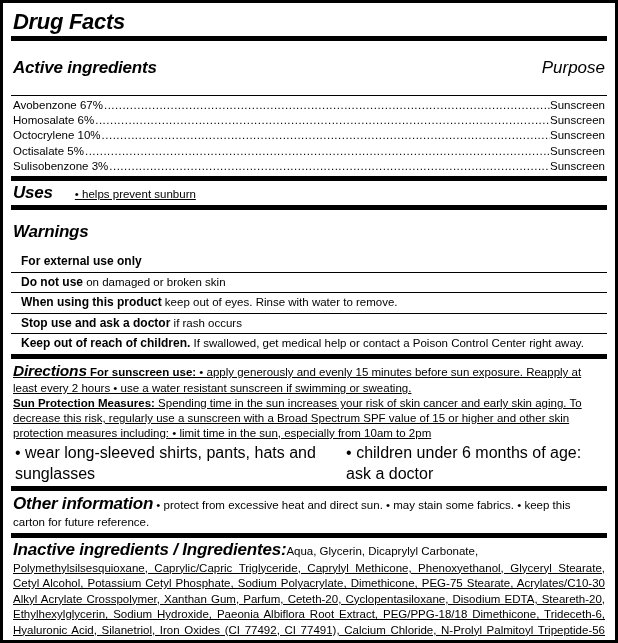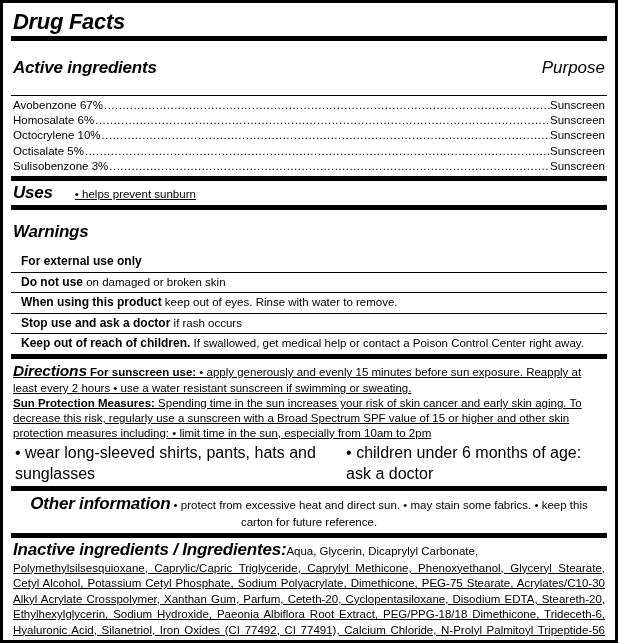--- a/index.html
+++ b/index.html
@@ -99,21 +99,21 @@
     line-height: 1.3;
   }
   .warn-bold {
     font-weight: bold;
     font-size: 12px;
   }
   .para {
     font-size: 11.5px;
     line-height: 1.32;
     margin: 1px 2px;
-    text-align: center;
+    text-align: left;
   }
   .dir-block {
     margin: 1px 2px;
   }
   .two-col-line {
     display: flex;
     justify-content: space-between;
     font-size: 16px;
     line-height: 1.32;
     margin: 1px 2px;

